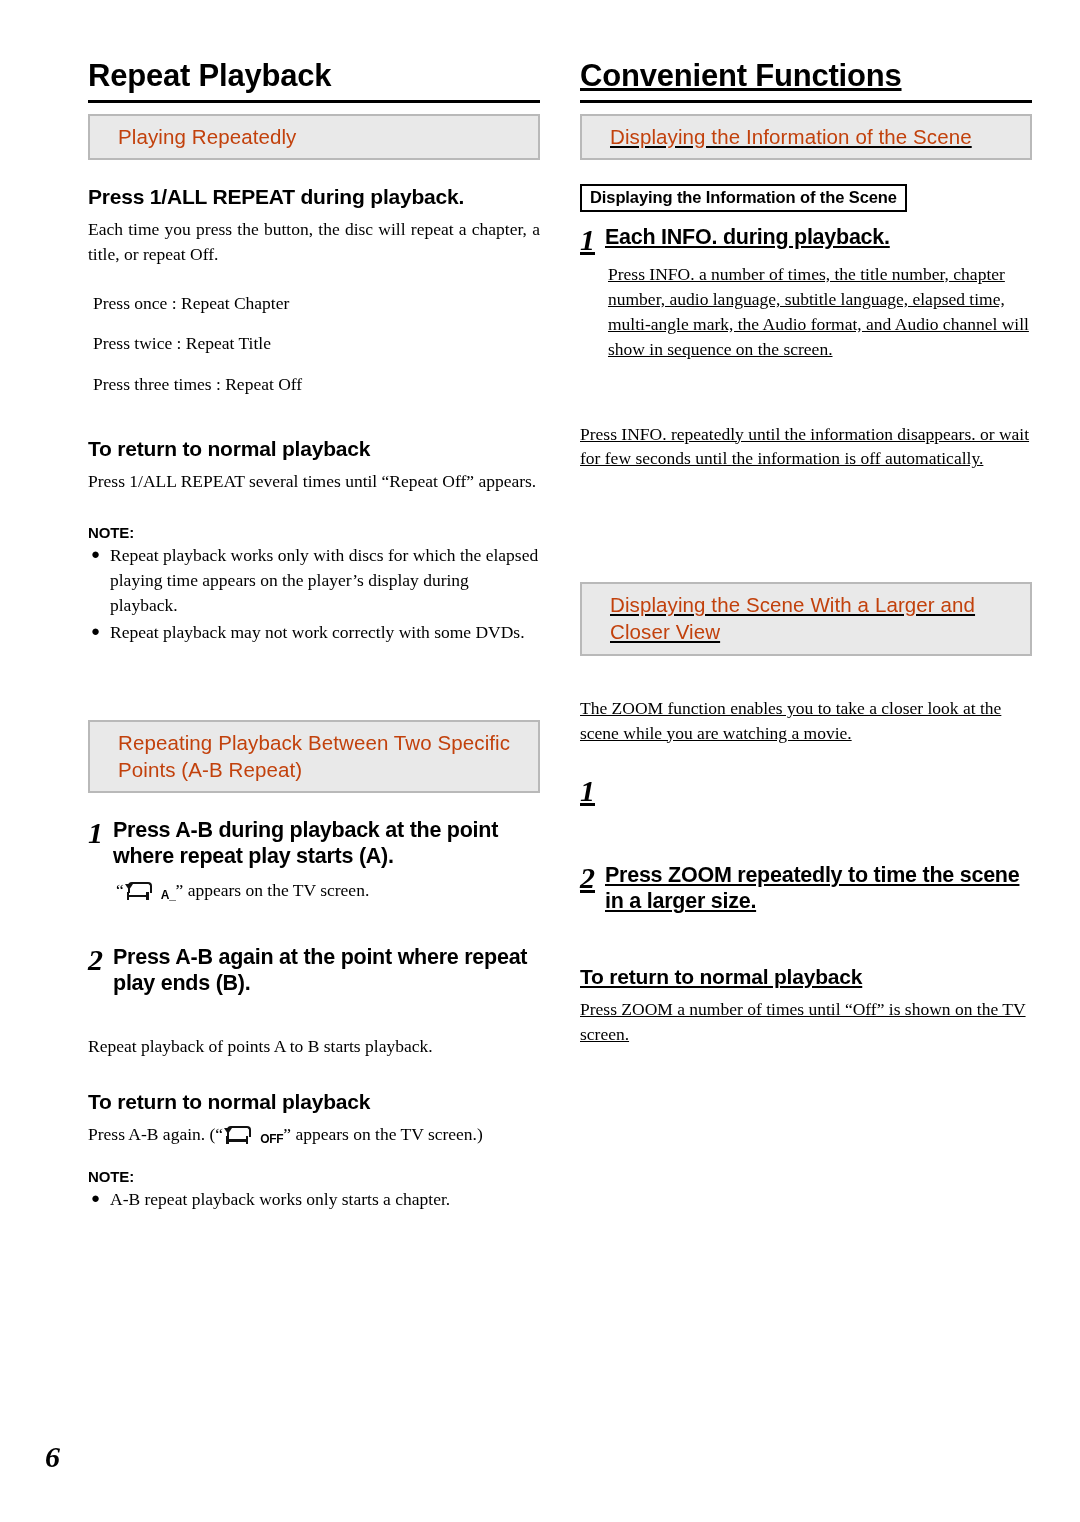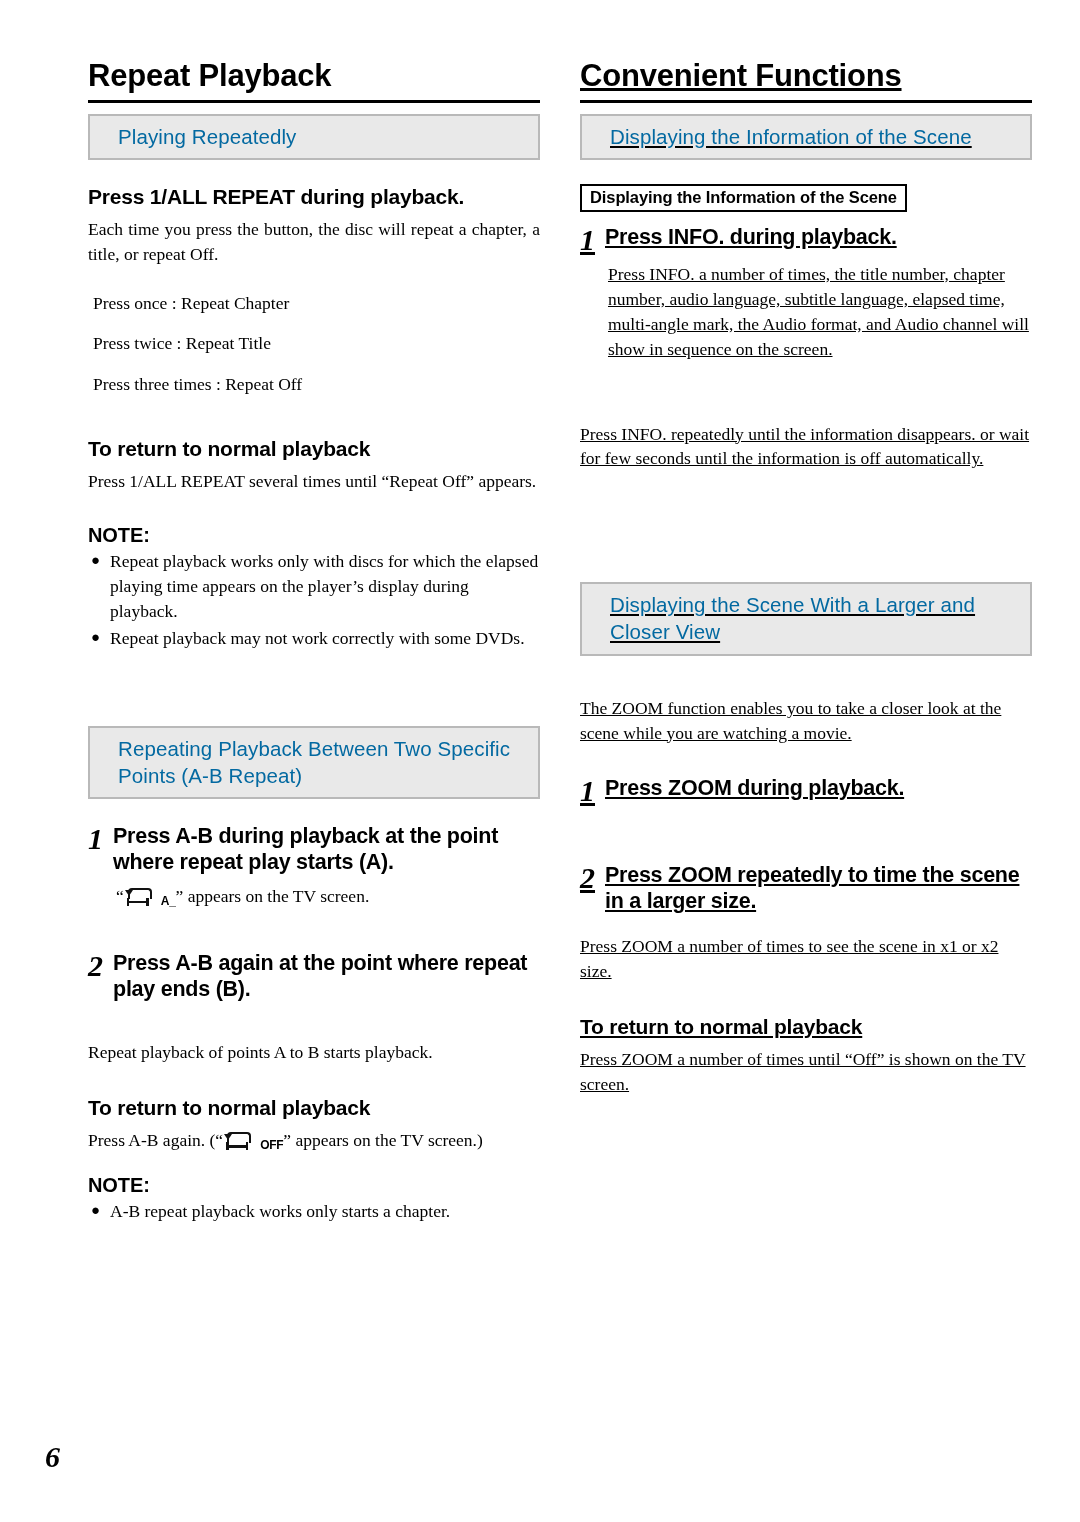--- a/index.html
+++ b/index.html
@@ -34,21 +34,21 @@
 
   
   .section-banner {
     margin-top:11px;
     background:#e9e9e9;
     border:2px solid #b9b9b9;
     padding:7px 10px 8px 28px;
     font-family:"Liberation Sans", sans-serif;
     font-size:20.5px;
     line-height:1.33;
-    color:#0369a1;
+    color:#c2410c;
     letter-spacing:0.1px;
   }
 
   
   .label-box {
     display:inline-block;
     border:2.5px solid #000;
     padding:2px 8px 3px 8px;
     font-family:"Liberation Sans", sans-serif;
     font-weight:bold;
@@ -103,21 +103,21 @@
     font-size:17.5px;
     line-height:1.4;
     margin:0;
     padding-left:5px;
   }
 
   
   .note-label {
     font-family:"Liberation Sans", sans-serif;
     font-weight:bold;
-    font-size:20px;
+    font-size:15px;
     letter-spacing:-0.1px;
     margin:0;
   }
   .note-item {
     display:flex;
     align-items:flex-start;
     font-family:"Liberation Serif", serif;
     font-size:17.5px;
     line-height:1.42;
     margin-top:2px;
@@ -282,21 +282,21 @@
     <div class="section-banner">Displaying the Information of the Scene</div>
 
     <div class="sp24"></div>
 
     <div class="label-box">Displaying the Information of  the Scene</div>
 
     <div class="sp12"></div>
 
     <div class="step">
       <span class="step-num">1</span>
-      <span class="step-text">Press INFO. during playback.</span>
+      <span class="step-text">Each INFO. during playback.</span>
     </div>
     <div class="sp8"></div>
     <p class="body-text indent">Press INFO. a number of times, the title number, chapter number, audio language, subtitle language, elapsed time, multi-angle mark, the Audio format, and Audio channel  will show in sequence on the screen.</p>
 
     <div class="sp40"></div>
 
 
     <div class="sp20"></div>
 
     <p class="body-text">Press INFO. repeatedly until the information disappears. or wait for few seconds until the information is off automatically.</p>
@@ -308,32 +308,30 @@
     <div class="section-banner">Displaying the Scene With a Larger and Closer View</div>
 
     <div class="sp40"></div>
 
     <p class="body-text">The ZOOM function enables you to take a closer look at the scene while you are watching a movie.</p>
 
     <div class="sp30"></div>
 
     <div class="step">
       <span class="step-num">1</span>
-      <span class="step-text">Press ZOOM during playback.</span>
     </div>
 
     <div class="sp40"></div>
     <div class="sp16"></div>
 
     <div class="step">
       <span class="step-num">2</span>
       <span class="step-text">Press ZOOM repeatedly to time the scene in a larger size.</span>
     </div>
     <div class="sp20"></div>
-    <p class="body-text">Press ZOOM a number of times to see the scene in x1 or x2 size.</p>
 
     <div class="sp30"></div>
 
     <div class="h-bold">To return to normal playback</div>
     <div class="sp8"></div>
     <p class="body-text">Press ZOOM a number of times until “Off” is shown on the TV screen.</p>
 
   </div>
 
   <div class="page-number">6</div>

